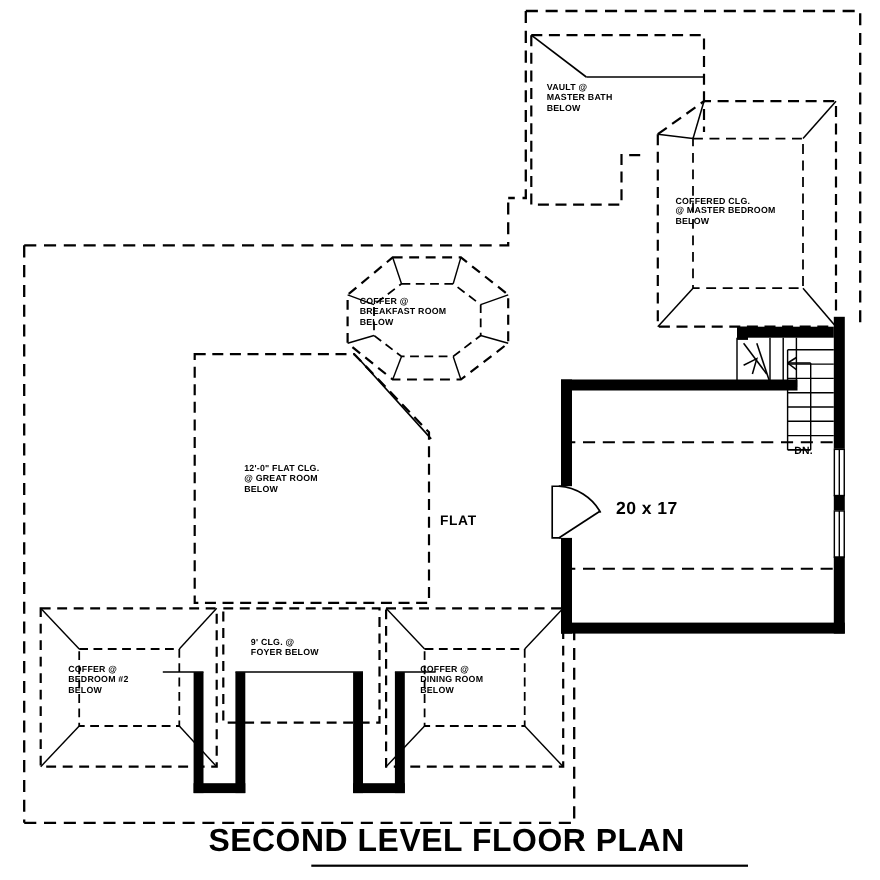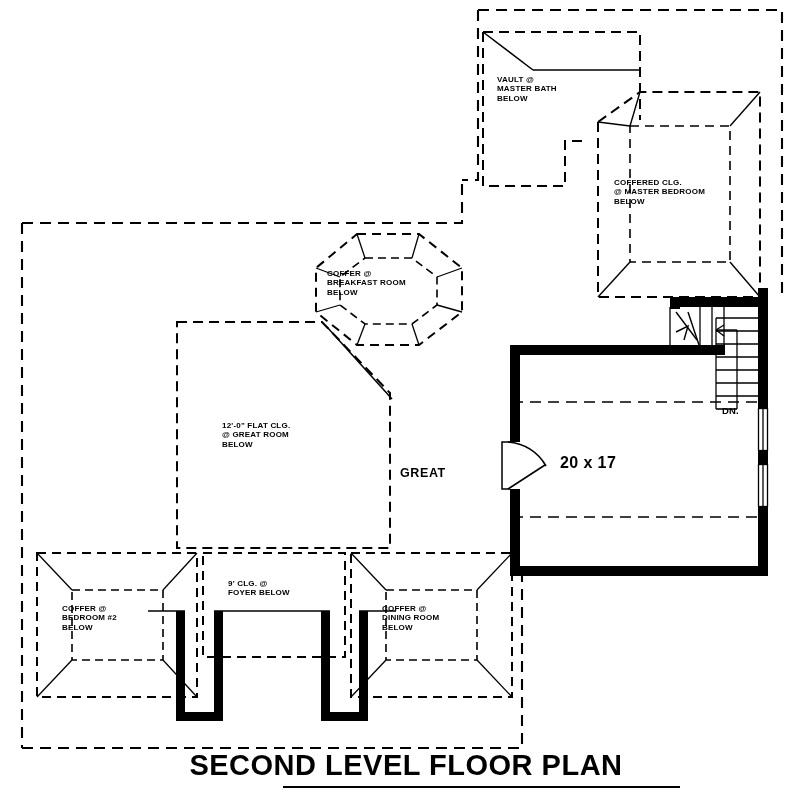--- a/index.html
+++ b/index.html
@@ -268,21 +268,21 @@
 BEDROOM #2
 BELOW</div>
 
   <div class="label tiny" style="left:228px; top:579px; width:110px;">9' CLG. @
 FOYER BELOW</div>
 
   <div class="label tiny" style="left:382px; top:604px; width:112px;">COFFER @
 DINING ROOM
 BELOW</div>
 
-  <div class="label attic" style="left:400px; top:466px; width:80px;">GREAT</div>
+  <div class="label attic" style="left:400px; top:466px; width:80px;">FLAT</div>
 
   <div class="label dn" style="left:722px; top:389px; width:44px;margin-top:16px;">DN.</div>
 
 
   <div class="label roomdim" style="left:560px; top:454px; width:180px;">20 x 17</div>
 
   <div id="plan-title">SECOND LEVEL FLOOR PLAN</div>
   <div id="title-rule"></div>
 
 </div>

